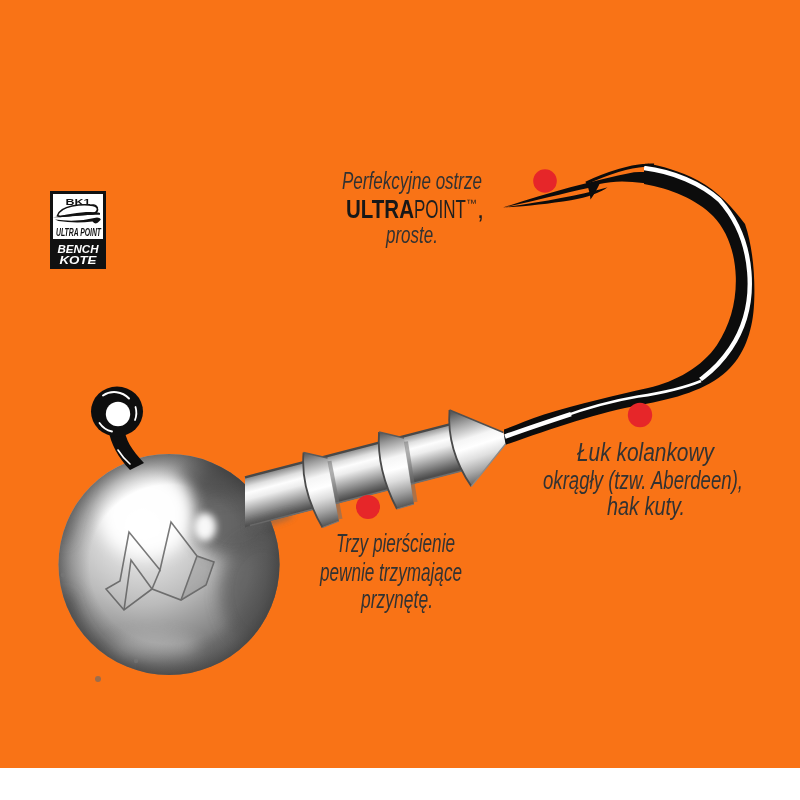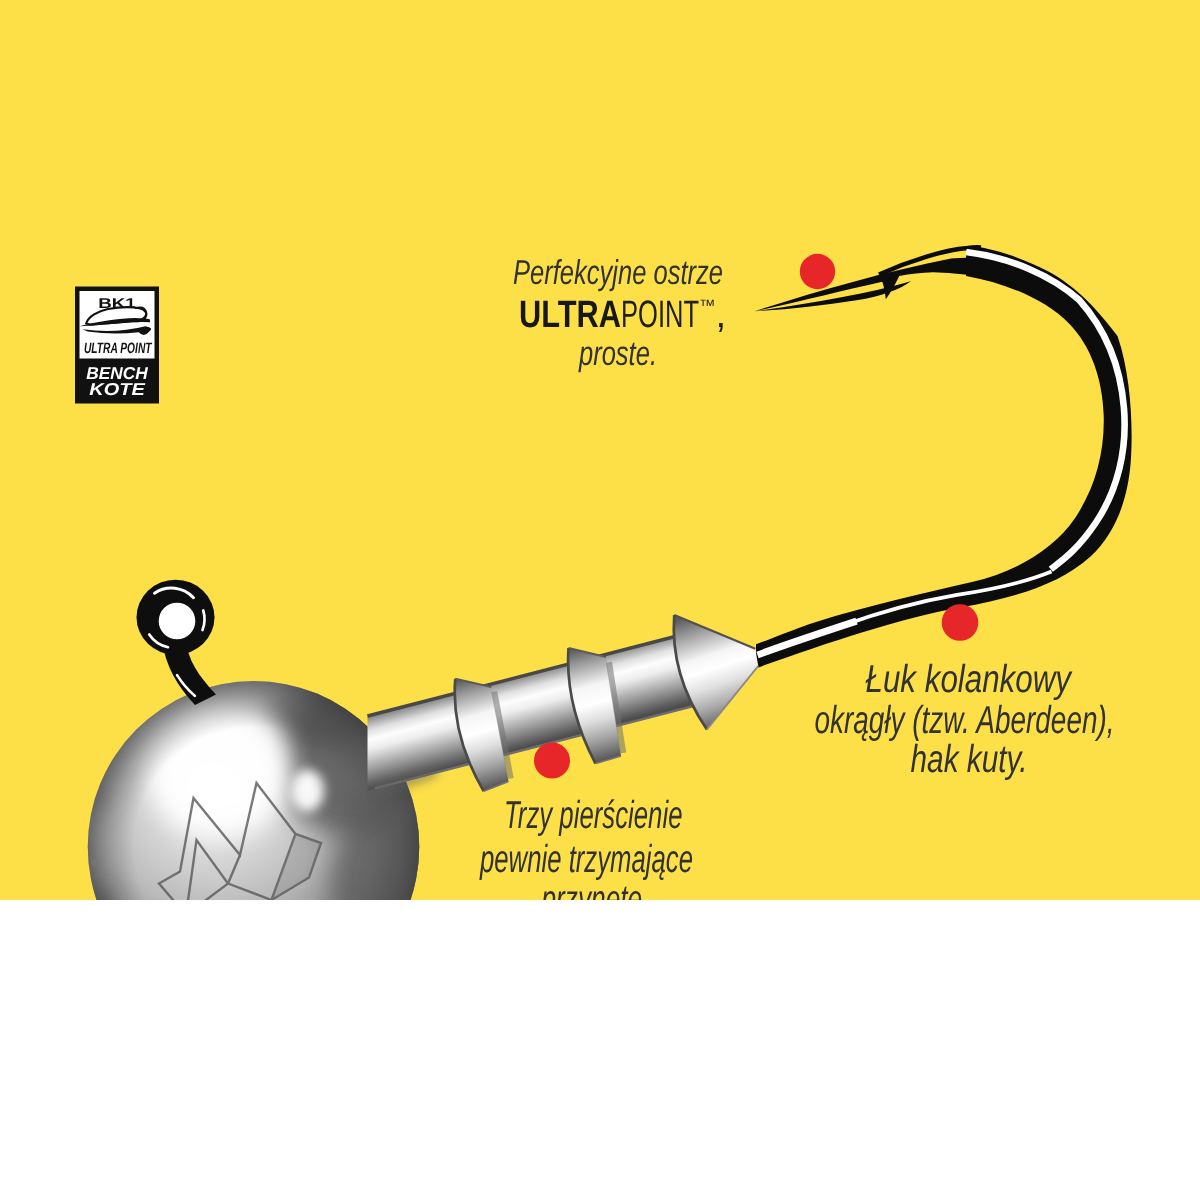--- a/index.html
+++ b/index.html
@@ -1,16 +1,16 @@
 <!DOCTYPE html>
 <html><head>
 <meta charset="utf-8">
 <style>
   html,body{margin:0;padding:0;background:#ffffff;}
-  #stage{width:800px;height:600px;position:relative;background:#fde047;font-family:"Liberation Sans",sans-serif;}
+  #stage{width:800px;height:768px;position:relative;background:#f97316;font-family:"Liberation Sans",sans-serif;}
   svg{position:absolute;left:0;top:0;}
 </style>
 </head>
 <body>
 <div id="stage">
 <svg width="800" height="800" viewBox="0 0 800 800">
 <defs>
   <radialGradient id="ballg" cx="0.38" cy="0.33" r="0.74">
     <stop offset="0" stop-color="#f1f1f1"></stop>
     <stop offset="0.18" stop-color="#e3e3e3"></stop>

